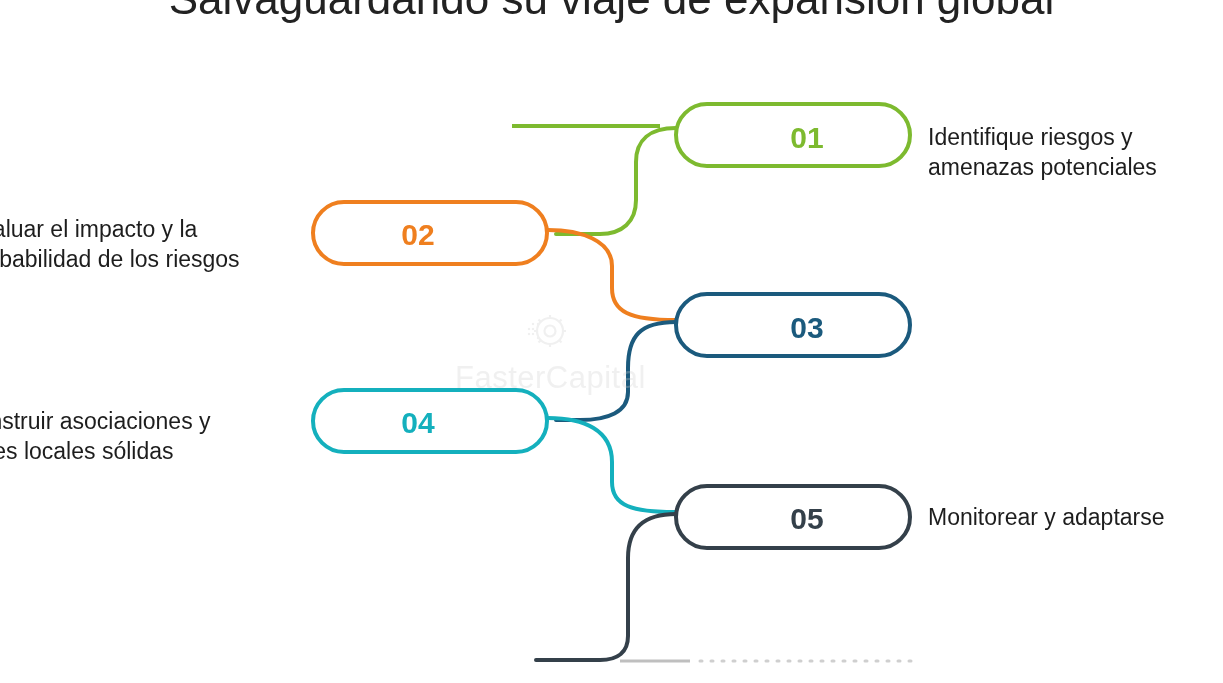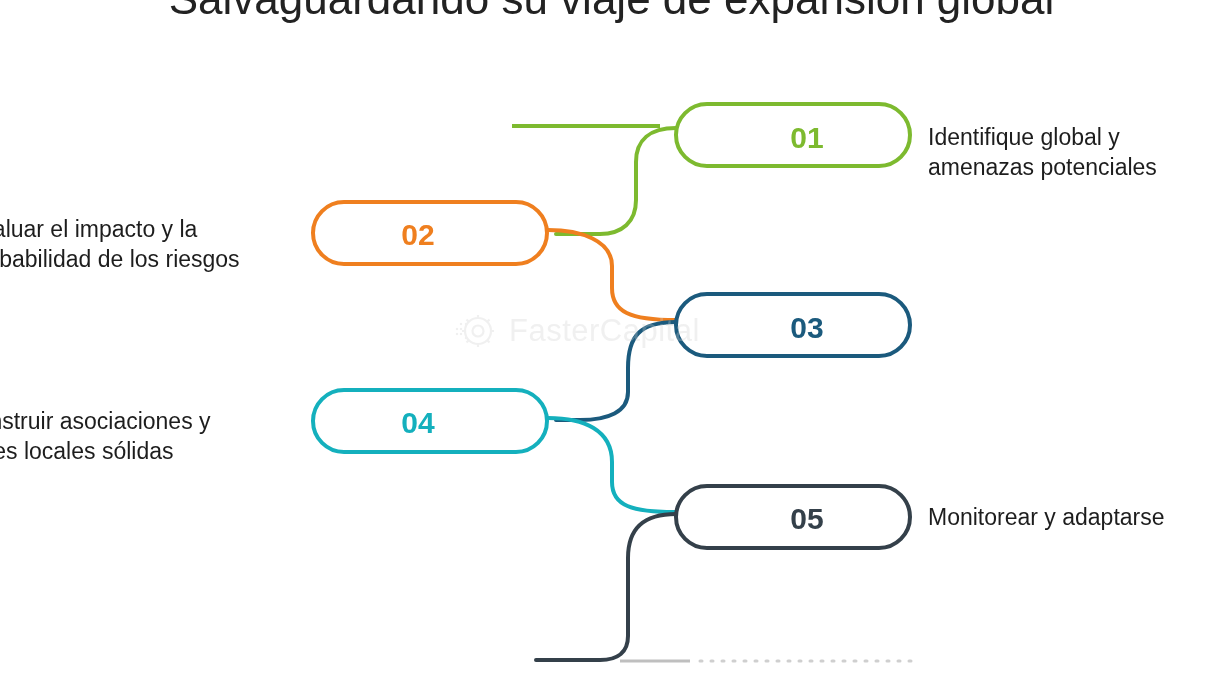--- a/index.html
+++ b/index.html
@@ -60,20 +60,21 @@
   
   .watermark {
     position: absolute;
     left: 455px;
     top: 310px;
     display: flex;
     align-items: center;
     gap: 8px;
     opacity: 0.30;
     pointer-events: none;
+    flex-direction: column;
   }
   .watermark .wm-text {
     font-size: 31px;
     color: #cfcfcf;
     font-family: "Liberation Sans", sans-serif;
     letter-spacing: 0.5px;
   }
 </style>
 </head>
 <body>
@@ -107,21 +108,21 @@
     <rect x="676" y="294" width="234" height="62" rx="31" ry="31" fill="#ffffff" stroke="#1b5a7d" stroke-width="4"></rect>
     <text class="pillnum" x="807" y="338" text-anchor="middle" fill="#1b5a7d">03</text>
 
     <rect x="313" y="390" width="234" height="62" rx="31" ry="31" fill="#ffffff" stroke="#14b0bd" stroke-width="4"></rect>
     <text class="pillnum" x="418" y="433" text-anchor="middle" fill="#14b0bd">04</text>
 
     <rect x="676" y="486" width="234" height="62" rx="31" ry="31" fill="#ffffff" stroke="#34404a" stroke-width="4"></rect>
     <text class="pillnum" x="807" y="529" text-anchor="middle" fill="#34404a">05</text>
   </svg>
 
-  <div class="label label-right" style="left:928px; top:122px; width:290px;">Identifique global y amenazas potenciales</div>
+  <div class="label label-right" style="left:928px; top:122px; width:290px;">Identifique riesgos y amenazas potenciales</div>
 
   <div class="label label-left" style="left:-34px; top:214px; width:320px;">Evaluar el impacto y la probabilidad de los riesgos</div>
 
 
   <div class="label label-left" style="left:-40px; top:406px; width:300px;">Construir asociaciones y redes locales sólidas</div>
 
   <div class="label label-right" style="left:928px; top:502px; width:310px; white-space:nowrap;">Monitorear y adaptarse</div>
 
   <div class="watermark">
     <svg width="46" height="42" viewBox="0 0 46 42">

